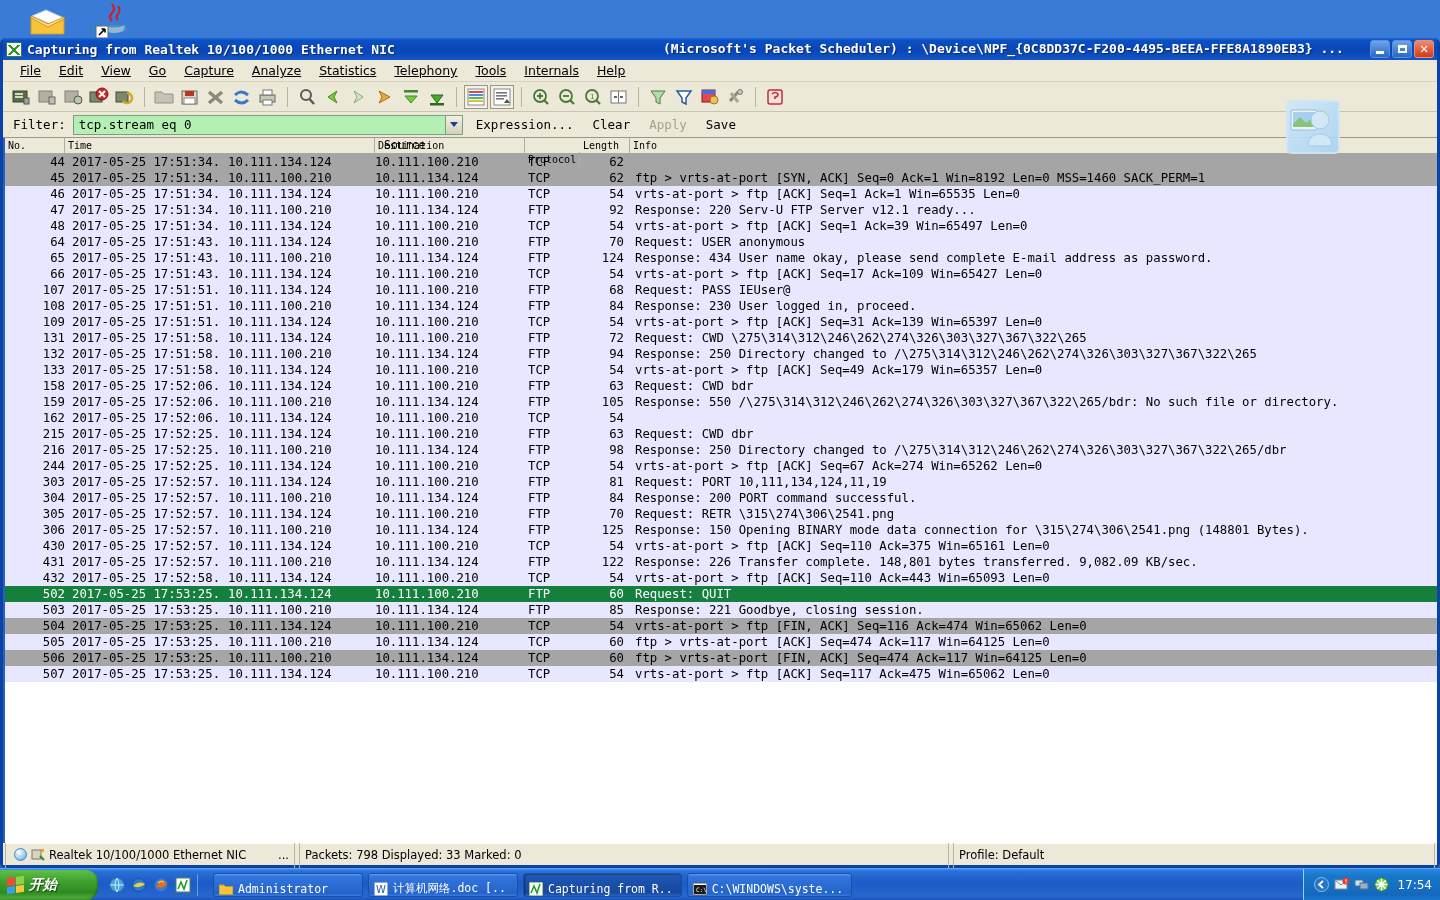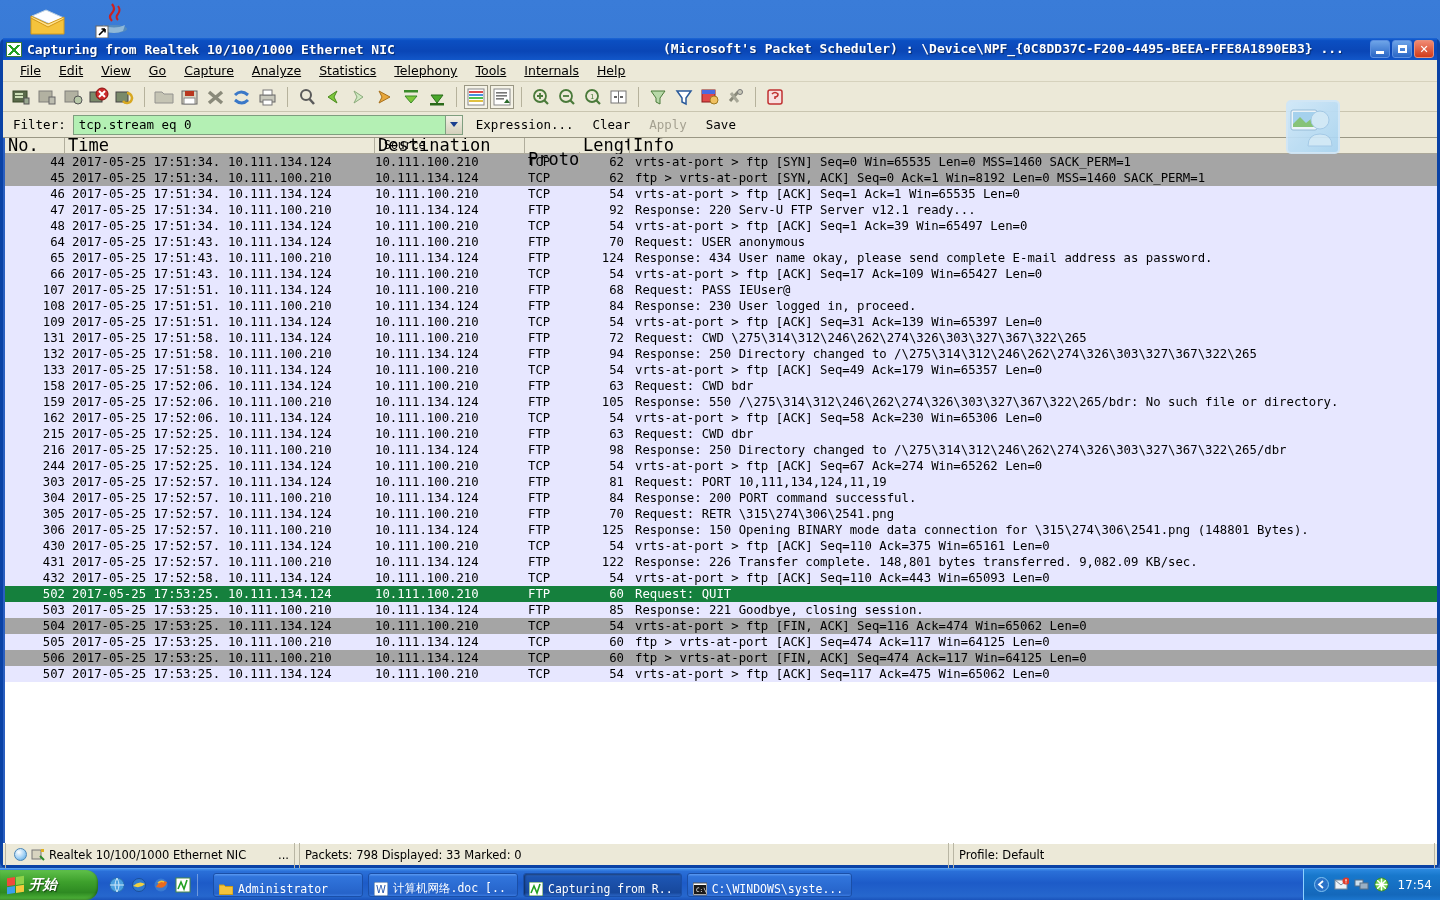--- a/index.html
+++ b/index.html
@@ -133,21 +133,21 @@
 
   
   #packetlist {
     flex: 1 1 auto; background: #ffffff;
     border-left: 2px solid #2a5fc0;
     position: relative; overflow: hidden;
   }
   #pl-header {
     height: 16px; background: #ece9d8;
     display: flex; align-items: center;
-    font-family: "DejaVu Sans Mono", monospace; font-size: 17px;
+    font-family: "DejaVu Sans Mono", monospace; font-size: 10px;
     border-bottom: 1px solid #aaa79a;
   }
   .pl-col {
     position: relative; height: 16px; line-height: 15px;
     border-right: 1px solid #b0ad9c;
     padding-left: 3px; white-space: nowrap; overflow: hidden;
   }
   .c-no   { width: 60px; }
   .c-time { width: 310px; }
   .c-dst  { width: 150px; }
@@ -511,21 +511,20 @@
         <div class="pl-col c-info">Info</div>
       </div>
       <div id="pl-body">
           <div class="prow bg-gray">
             <div class="f-no">44</div>
             <div class="f-time">2017-05-25 17:51:34.</div>
             <div class="f-src">10.111.134.124</div>
             <div class="f-dst">10.111.100.210</div>
             <div class="f-prot">TCP</div>
             <div class="f-len">62</div>
-            <div class="f-info">vrts-at-port &gt; ftp [SYN] Seq=0 Win=65535 Len=0 MSS=1460 SACK_PERM=1</div>
           </div>
           <div class="prow bg-gray">
             <div class="f-no">45</div>
             <div class="f-time">2017-05-25 17:51:34.</div>
             <div class="f-src">10.111.100.210</div>
             <div class="f-dst">10.111.134.124</div>
             <div class="f-prot">TCP</div>
             <div class="f-len">62</div>
             <div class="f-info">ftp &gt; vrts-at-port [SYN, ACK] Seq=0 Ack=1 Win=8192 Len=0 MSS=1460 SACK_PERM=1</div>
           </div>
@@ -655,21 +654,20 @@
             <div class="f-len">105</div>
             <div class="f-info">Response: 550 /\275\314\312\246\262\274\326\303\327\367\322\265/bdr: No such file or directory.</div>
           </div>
           <div class="prow bg-lav">
             <div class="f-no">162</div>
             <div class="f-time">2017-05-25 17:52:06.</div>
             <div class="f-src">10.111.134.124</div>
             <div class="f-dst">10.111.100.210</div>
             <div class="f-prot">TCP</div>
             <div class="f-len">54</div>
-            <div class="f-info">vrts-at-port &gt; ftp [ACK] Seq=58 Ack=230 Win=65306 Len=0</div>
           </div>
           <div class="prow bg-lav">
             <div class="f-no">215</div>
             <div class="f-time">2017-05-25 17:52:25.</div>
             <div class="f-src">10.111.134.124</div>
             <div class="f-dst">10.111.100.210</div>
             <div class="f-prot">FTP</div>
             <div class="f-len">63</div>
             <div class="f-info">Request: CWD dbr</div>
           </div>

